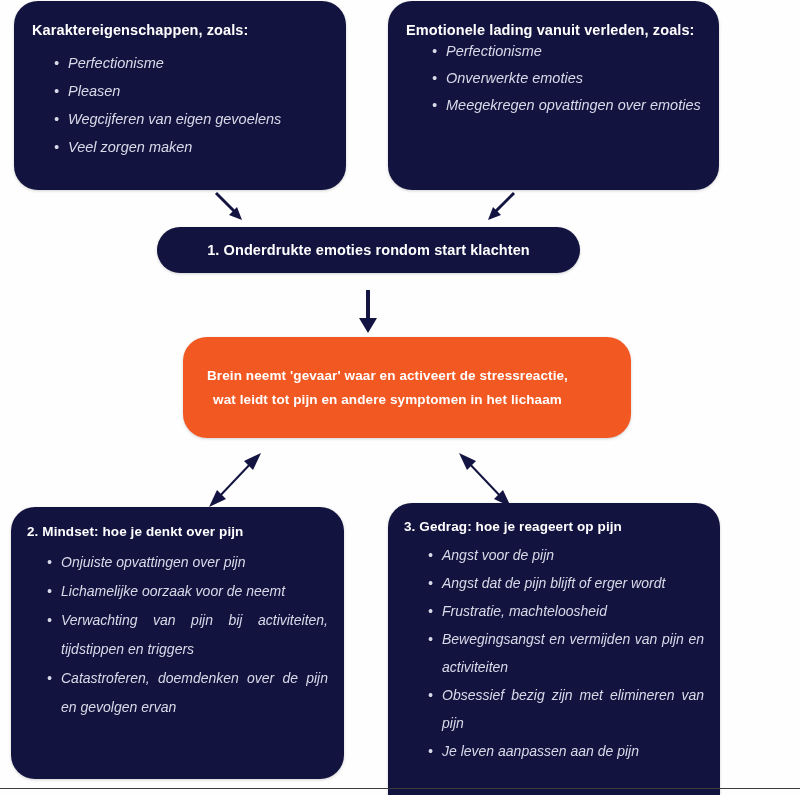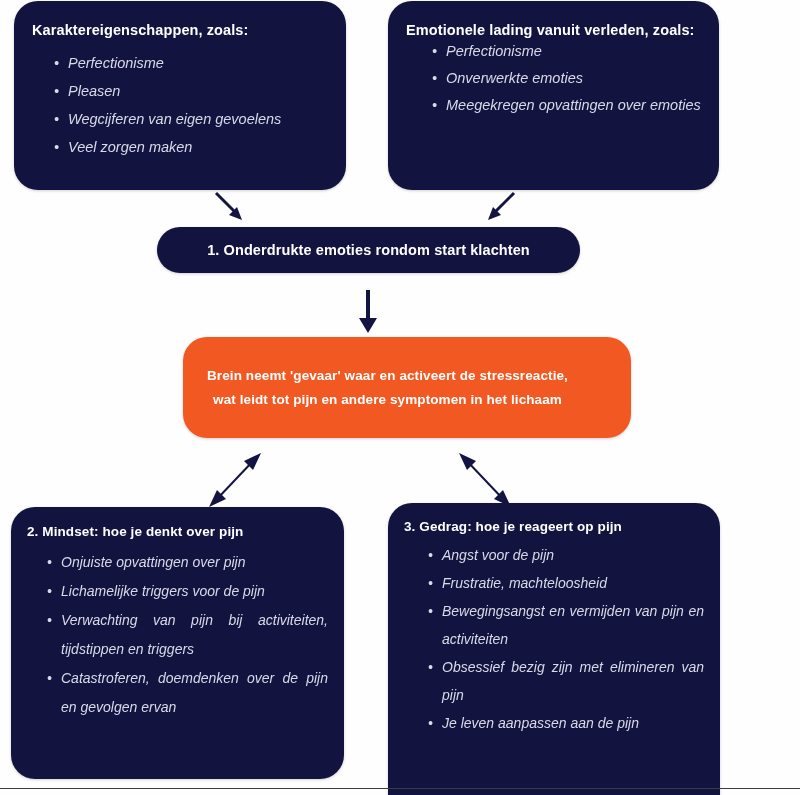--- a/index.html
+++ b/index.html
@@ -183,30 +183,31 @@
   <svg class="arrow-svg" id="arrow-brain-to-behaviour" width="70" height="56" viewBox="0 0 70 56">
     <line x1="16" y1="8" x2="53" y2="47" stroke="#141442" stroke-width="2"></line>
     <polygon points="9,1 26,9 17,18" fill="#141442"></polygon>
     <polygon points="61,55 44,47 53,38" fill="#141442"></polygon>
   </svg>
 
   <div id="card-mindset" class="card navy">
     <div class="card-title">2. Mindset: hoe je denkt over pijn</div>
     <ul class="bullets">
       <li>Onjuiste opvattingen over pijn</li>
-      <li>Lichamelijke triggers voor de pijn</li>
+      <li>Lichamelijke oorzaak voor de neemt</li>
       <li>Verwachting van pijn bij activiteiten, tijdstippen en triggers</li>
       <li>Catastroferen, doemdenken over de pijn en gevolgen ervan</li>
     </ul>
   </div>
 
   <div id="card-behaviour" class="card navy">
     <div class="card-title">3. Gedrag: hoe je reageert op pijn</div>
     <ul class="bullets">
       <li>Angst voor de pijn</li>
+      <li>Angst dat de pijn blijft of erger wordt</li>
       <li>Frustratie, machteloosheid</li>
       <li>Bewegingsangst en vermijden van pijn en activiteiten</li>
       <li>Obsessief bezig zijn met elimineren van pijn</li>
       <li>Je leven aanpassen aan de pijn</li>
     </ul>
   </div>
 
   <div id="footer-rule"></div>
 </div>
 

